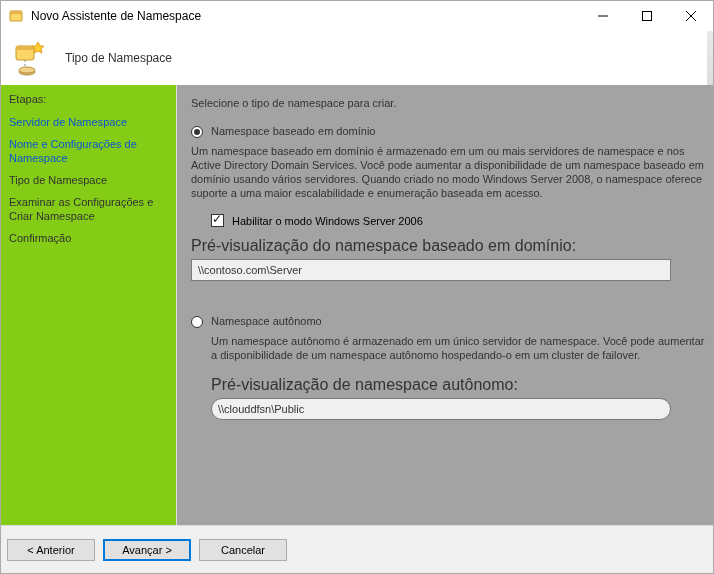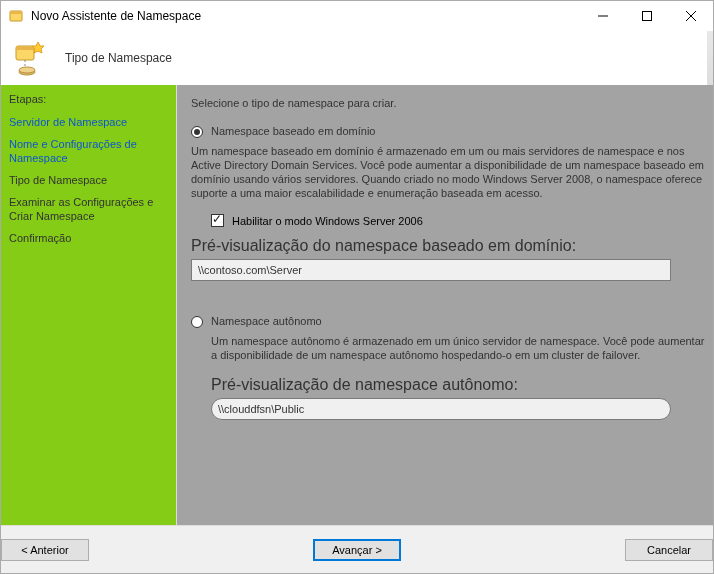--- a/index.html
+++ b/index.html
@@ -26,21 +26,21 @@
   .option-row { display: flex; align-items: flex-start; margin-bottom: 6px; }
   .radio { appearance: none; width: 12px; height: 12px; border: 1px solid #333; border-radius: 50%; margin-right: 8px; margin-top: 1px; position: relative; flex-shrink: 0; background: #fff; }
   .radio:checked::after { content: ''; position: absolute; inset: 2px; background: #333; border-radius: 50%; }
   .option-label { font-size: 11px; color: #333; }
   .desc { color: #333; font-size: 11px; line-height: 14px; margin-left: 0px; margin-bottom: 14px; }
   .chk-row { display: flex; align-items: center; margin-left: 20px; margin-bottom: 10px; }
   .chk { appearance: none; width: 13px; height: 13px; border: 1px solid #333; margin-right: 8px; background: #fff; position: relative; flex-shrink: 0; }
   .chk:checked::after { content: '✓'; position: absolute; left: 0; top: -3px; font-size: 12px; color: #1a1a1a; }
   .preview-label { margin-left: 0px; color: #333; margin-bottom: 4px; font-size: 16px; }
   .preview-box { border: 1px solid #7a7a7a; background: #f0f0f0; padding: 4px 6px; font-size: 11px; color: #333; width: 480px; margin-bottom: 34px; }
-  .footer { height: 48px; background: #f0f0f0; border-top: 1px solid #ddd; display: flex; align-items: center; justify-content: space-between; padding: 0 0; gap: 8px; }
+  .footer { height: 48px; background: #f0f0f0; border-top: 1px solid #ddd; display: flex; align-items: center; justify-content: flex-start; padding: 0 6px; gap: 8px; }
   .btn { font-size: 11px; padding: 4px 0; width: 88px; text-align: center; background: #e1e1e1; border: 1px solid #adadad; cursor: pointer; }
   .btn.primary { border: 2px solid #0078d7; padding: 3px 0; }
 </style>
 </head>
 <body>
 
 <div class="titlebar">
   <span class="title-icon">
     <svg viewBox="0 0 16 16">
       <rect x="1" y="3" width="12" height="10" rx="1" fill="#fcd667" stroke="#c89b2a"></rect>

